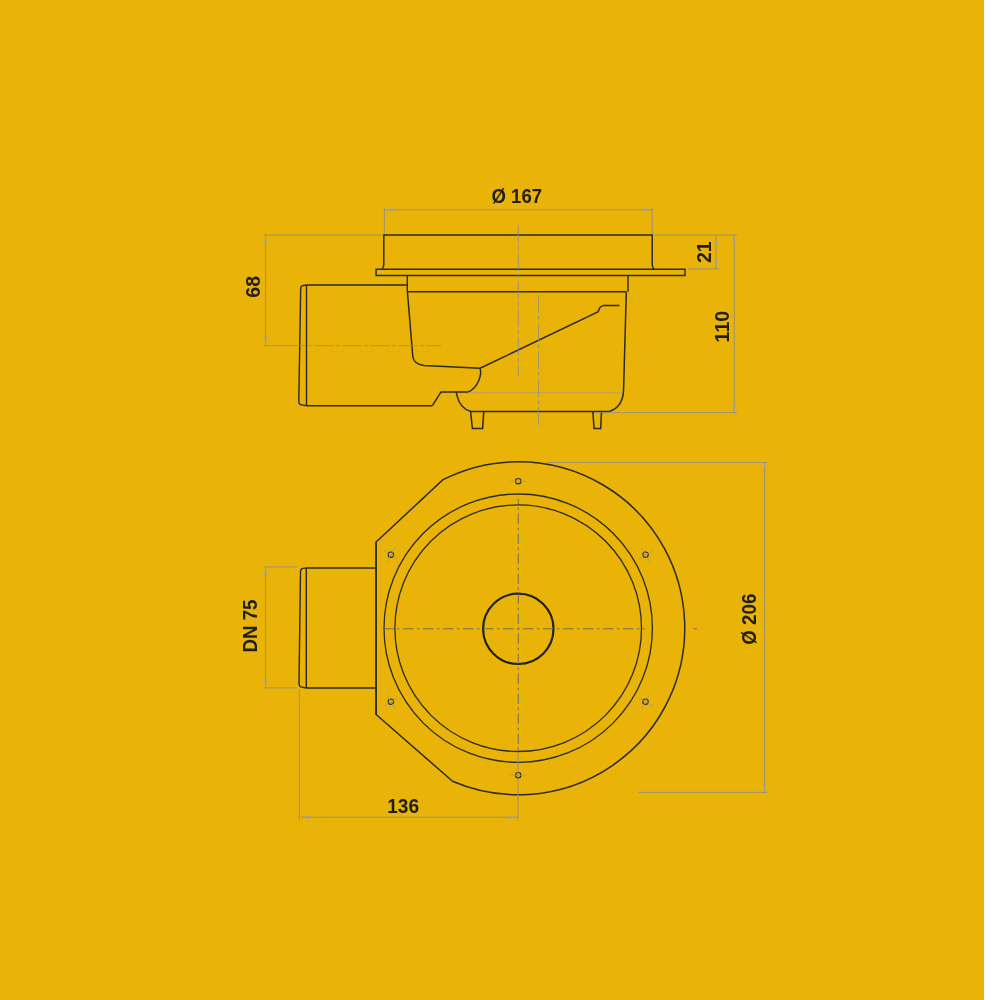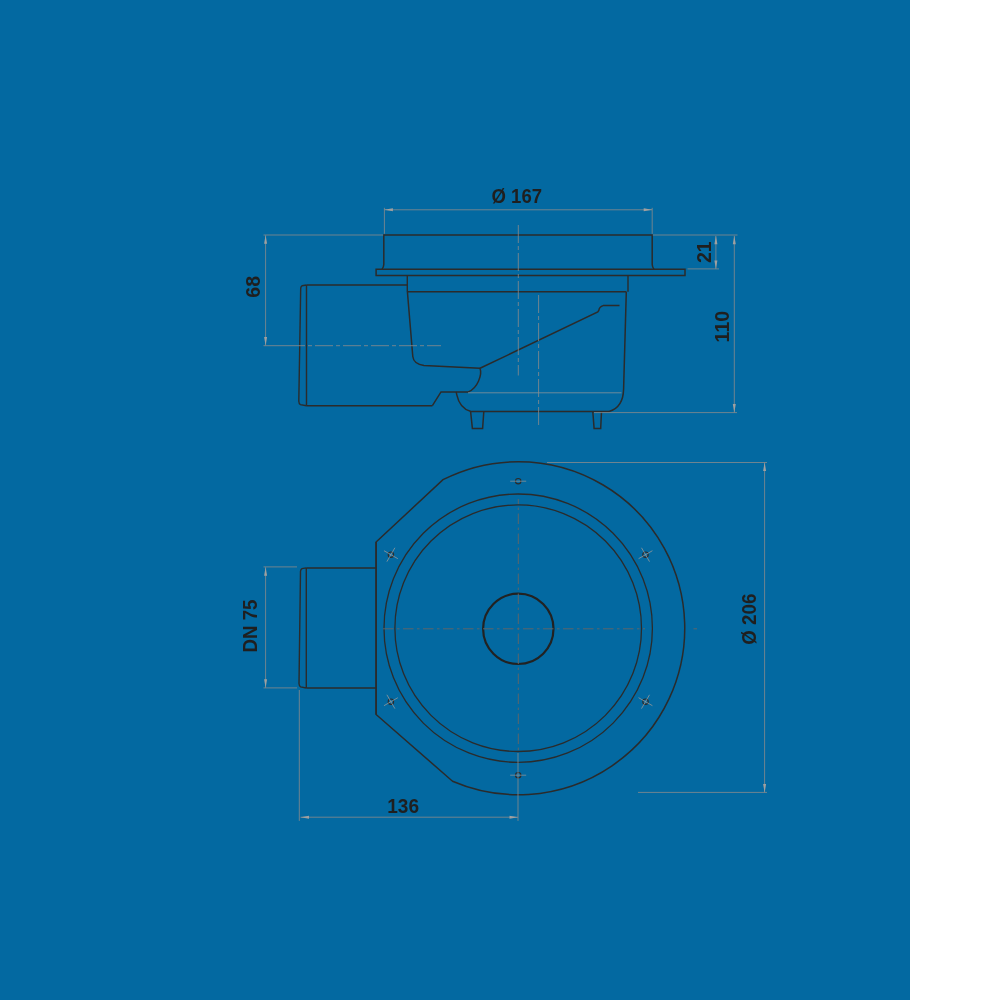--- a/index.html
+++ b/index.html
@@ -1,16 +1,16 @@
 <!DOCTYPE html>
 <html><head>
 <meta charset="utf-8">
 <style>
   html,body{margin:0;padding:0;background:#ffffff;}
-  .page{width:910px;height:1000px;position:relative;background:#0369a1;}
+  .page{width:984px;height:1000px;position:relative;background:#eab308;}
   svg{position:absolute;top:0;left:0;}
   text{font-family:"Liberation Sans", sans-serif;font-weight:bold;fill:#1f1f1f;}
 </style>
 </head>
 <body>
 <div class="page">
 <svg width="1000" height="1000" viewBox="0 0 1000 1000">
 <defs>
 </defs>
 

